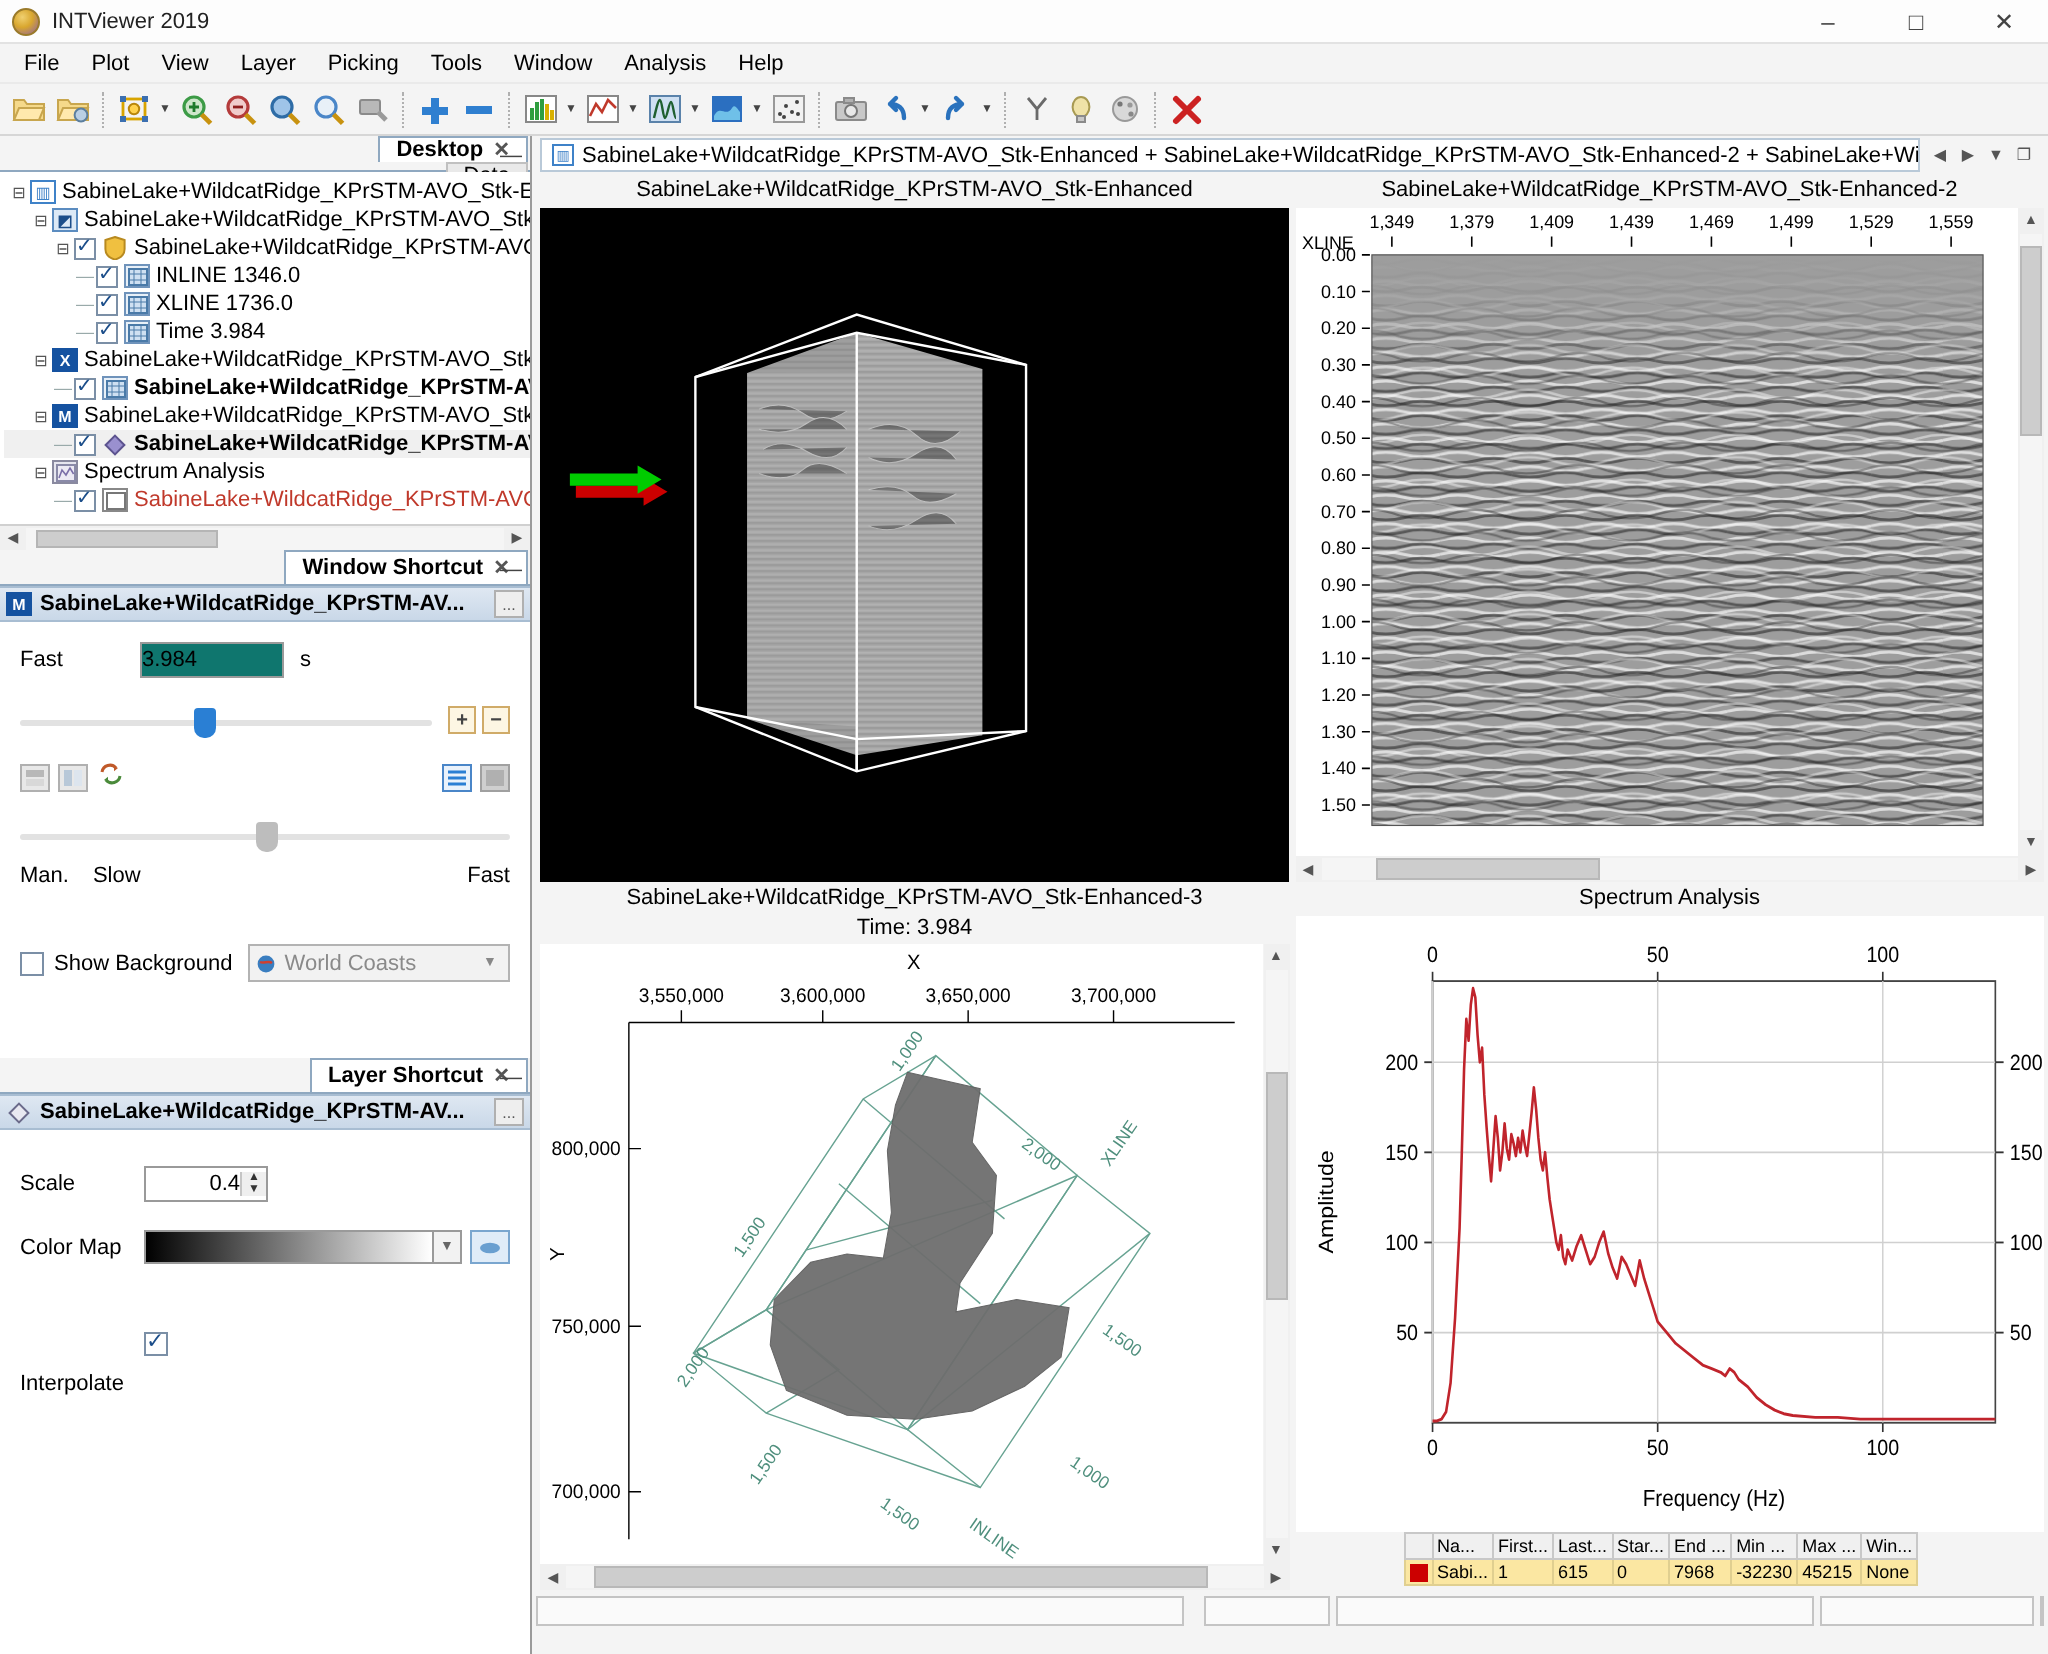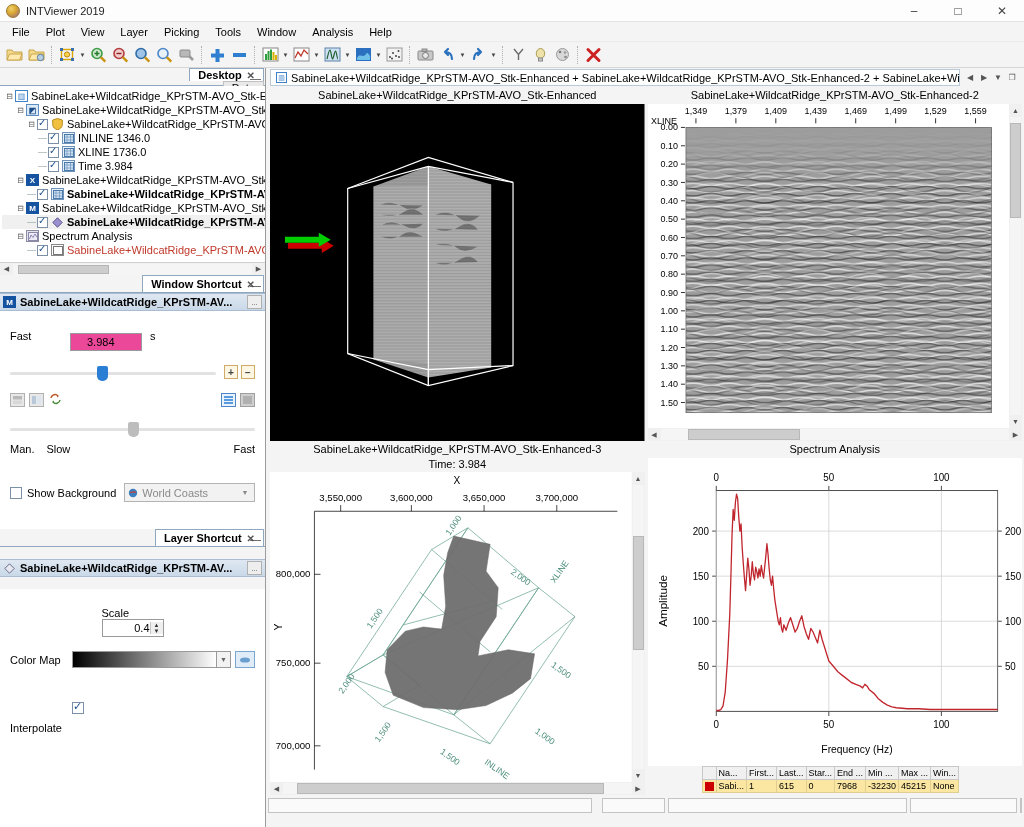--- a/index.html
+++ b/index.html
@@ -104,22 +104,22 @@
   .pheader .htxt { font-weight:bold; font-size:11px; overflow:hidden;
              white-space:nowrap; }
   .pheader .hbtn { margin-left:auto; width:15px; height:14px; background:#eee;
              border:1px solid #b0b0b0; font-size:8px; display:flex;
              align-items:center; justify-content:center; color:#555; }
 
   .pbody { background:#fff; padding:8px 10px; }
 
   .frow { display:flex; align-items:center; margin-bottom:8px; }
   .flabel { font-size:11px; }
-  .ftext { border:1px solid #9a9a9a; background:#ec4899; height:18px;
-           padding:0 16px; font-size:11px; display:flex; align-items:center;margin-top:12px; }
+  .ftext { border:1px solid #9a9a9a; background:#0f766e; height:18px;
+           padding:0 0; font-size:11px; display:flex; align-items:center; }
 
   .slider { position:relative; height:16px; margin:4px 0 2px 0; }
   .slider .track { position:absolute; left:0; right:0; top:7px; height:3px;
                    background:#e2e2e2; border-radius:2px; }
   .slider .thumb { position:absolute; top:1px; width:11px; height:15px;
                    background:#2a7fd4; border-radius:2px 2px 5px 5px; }
   .slider .thumb.grey { background:#bdbdbd; }
 
   .pmbtn { width:14px; height:14px; border:1px solid #d0ab68; background:#fdf6e3;
            display:flex; align-items:center; justify-content:center;
@@ -620,39 +620,39 @@
                     <path d="M2 4c2 1 4-1 6 .5" fill="none" stroke="#d04030" stroke-width="1.2"></path>
                   </svg>
               </span>
               <span style="margin-left:3px; color:#8a8a8a;">World Coasts</span>
               <span class="cb-arrow">▼</span>
             </span>
           </div>
         </div>
       </div>
 
-      <div class="panel" style="flex:1 1 auto;gap:12px;">
+      <div class="panel" style="flex:1 1 auto;">
         <div class="panel-tabs">
           <div class="ptab active">
             <span>Layer Shortcut</span>
             <span class="x">✕</span>
           </div>
           <div class="ptab-min">—</div>
         </div>
         <div class="pheader">
           <span class="hicon">
             <svg width="11" height="11" viewBox="0 0 11 11">
                 <path d="M5.5.8L10.2 5.5 5.5 10.2.8 5.5z" fill="#e8e8f0" stroke="#6a6a8a"></path>
               </svg>
           </span>
           <span class="htxt">SabineLake+WildcatRidge_KPrSTM-AV...</span>
           <span class="hbtn">...</span>
         </div>
         <div class="pbody" style="flex:1 1 auto; padding:18px 10px 6px 10px;">
-          <div class="frow" style="margin-bottom:14px;flex-direction:column;">
+          <div class="frow" style="margin-bottom:14px;">
             <span class="flabel" style="width:62px;">Scale</span>
             <span class="spin" style="width:62px;">
               <span class="val">0.4</span>
               <span class="arrows">
                 <div>▲</div>
                 <div>▼</div>
               </span>
             </span>
           </div>
           <div class="frow" style="margin-bottom:14px;">

